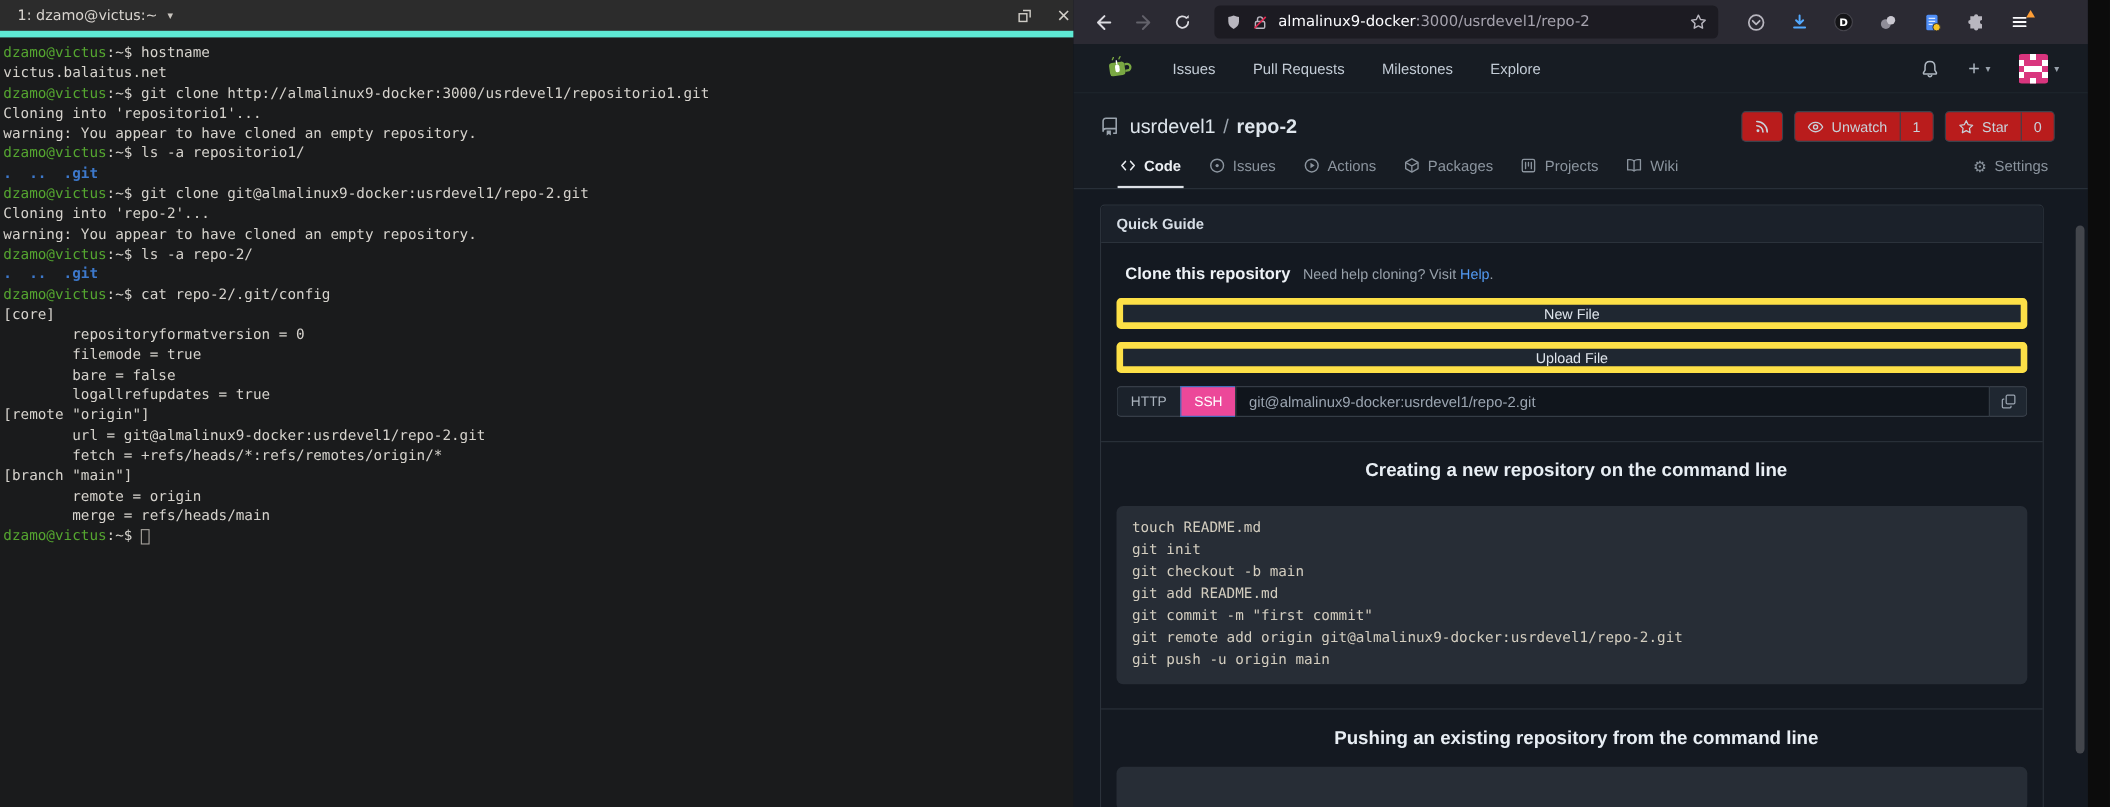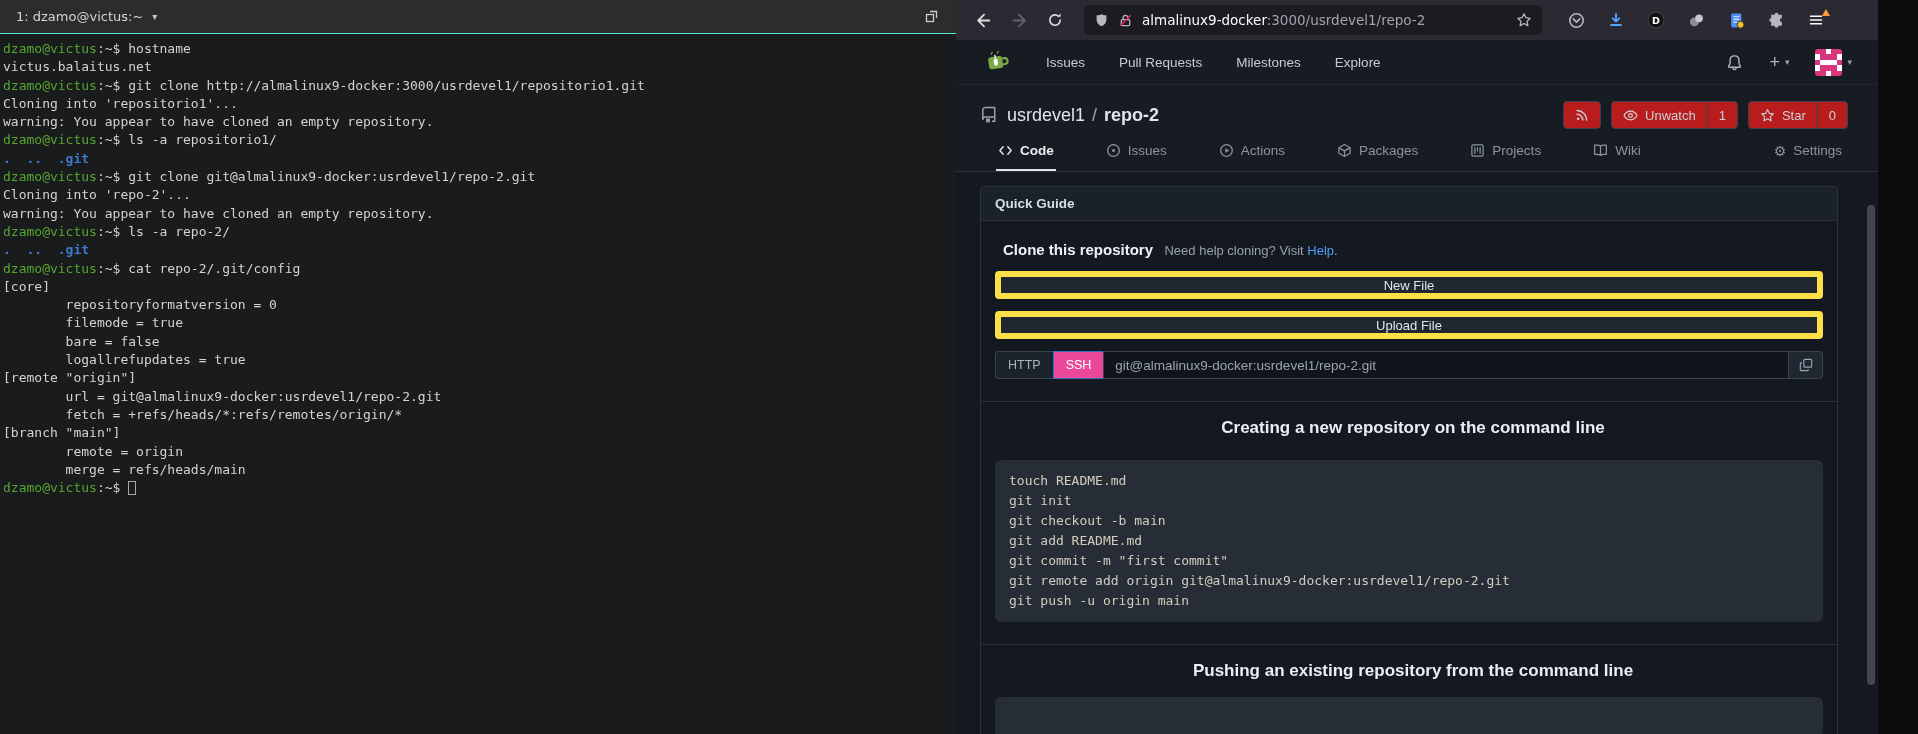--- a/index.html
+++ b/index.html
@@ -1,21 +1,21 @@
 <!DOCTYPE html>
 <html><head>
 <meta charset="utf-8">
 <style>
   * { margin:0; padding:0; box-sizing:border-box; }
   html,body { width:1918px; height:734px; overflow:hidden; }
   body { background:#0c0c0c; font-family:"Liberation Sans", sans-serif; position:relative; }
 
   
   .terminal { position:absolute; left:0; top:0; width:992px; height:734px; background:#1a1b1c; }
-  .term-titlebar { height:34px; background:#2c2c2c; border-bottom:1px solid #5eead4;
+  .term-titlebar { height:34px; background:#2c2c2c; border-bottom:6px solid #5eead4;
     display:flex; align-items:center; padding:0 16px; color:#d8d4cf; font-size:13px;
     font-family:"DejaVu Sans", sans-serif; }
   .term-caret { margin-left:9px; font-size:10px; color:#c9c5bf; }
   .term-controls { margin-left:auto; display:flex; gap:18px; align-items:center; }
   .term-ctl { width:18px; height:18px; display:flex; align-items:center; justify-content:center; color:#cfccc6; }
   .term-body { position:relative; height:534px; padding:6px 4px 0 3px;
     font-family:"DejaVu Sans Mono", monospace; font-size:13px; line-height:18.3px;
     color:#d6d3cd; overflow:hidden; }
   .term-line { white-space:pre; }
   .t-p { color:#55a630; }
@@ -23,21 +23,21 @@
   .t-d { color:#3d79cc; font-weight:bold; }
   .term-cursor { display:inline-block; width:8px; height:14px; border:1px solid #a9a69f;
     vertical-align:text-bottom; }
   .term-scrollbar { position:absolute; right:2px; top:560px; width:5px; height:172px;
     background:#707276; border-radius:2px; }
 
   
   .seam { position:absolute; left:992px; top:0; width:4px; height:734px; background:#0c0c0c; }
 
   
-  .browser { position:absolute; left:956px; top:0; width:922px; height:734px; background:#141921; }
+  .browser { position:absolute; left:976px; top:0; width:922px; height:734px; background:#141921; }
   .btoolbar { height:40px; background:#2b2a33; display:flex; align-items:center; padding:0 12px; }
   .nav-btn { width:30px; height:30px; display:flex; align-items:center; justify-content:center;
     border-radius:4px; color:#dcdbe1; flex:none; }
   .nav-btn + .nav-btn { margin-left:6px; }
   .nav-btn.disabled { color:#63626b; }
   .urlbar { margin-left:14px; width:458px; height:30px; background:#1c1b22; border-radius:5px;
     display:flex; align-items:center; padding:0 10px; gap:9px; flex:none; }
   .url-text { flex:1; font-size:13.5px; color:#fbfbfe; white-space:nowrap; overflow:hidden;
     font-family:"DejaVu Sans", sans-serif; }
   .url-path { color:#a5a2ad; }
@@ -61,21 +61,21 @@
   .gt-band { background:#171c23; border-bottom:1px solid #2b323b; padding:16px 30px 0 24px; }
   .gt-title-row { display:flex; align-items:center; color:#dee5ec; font-size:18px; }
   .gt-title-row .sep { margin:0 7px; color:#9aa3ad; }
   .repo-name { font-weight:bold; }
   .repo-icon { color:#9aa3ad; margin-right:9px; display:flex; }
   .gt-hdr-btns { margin-left:auto; display:flex; gap:10px; }
   .gt-btn { display:flex; align-items:stretch; border:1px solid #3a424c; border-radius:4px;
     background:#b91c1c; color:#c9d1d9; font-size:13px; overflow:hidden; height:28px; cursor:pointer; }
   .gt-btn .seg { display:flex; align-items:center; gap:7px; padding:0 11px; }
   .gt-btn .cnt { border-left:1px solid #3a424c; padding:0 11px; display:flex; align-items:center; }
-  .gt-tabs { display:flex; margin-top:14px; padding-left:16px; gap:48px; align-items:flex-end; }
+  .gt-tabs { display:flex; margin-top:14px; padding-left:16px; gap:21px; align-items:flex-end; }
   .gt-tab { display:flex; gap:7px; align-items:center; color:#8b949e; font-size:13.5px;
     padding:0 2px 13px; white-space:nowrap; cursor:pointer; }
   .gt-tab.active { color:#eceff3; font-weight:bold; border-bottom:2px solid #dde1e6; padding-bottom:11px; }
   .gt-tab-settings { margin-left:auto; margin-right:4px; }
 
   .gt-content { width:858px; margin:14px 0 0 24px; }
   .qg-box { border:1px solid #2b323b; border-radius:4px; }
   .qg-head { padding:9px 14px; background:#1b212a; border-bottom:1px solid #2b323b;
     color:#d7dee6; font-size:13.5px; font-weight:bold; border-radius:4px 4px 0 0; }
   .qg-seg { padding:16px 14px 60px; }

